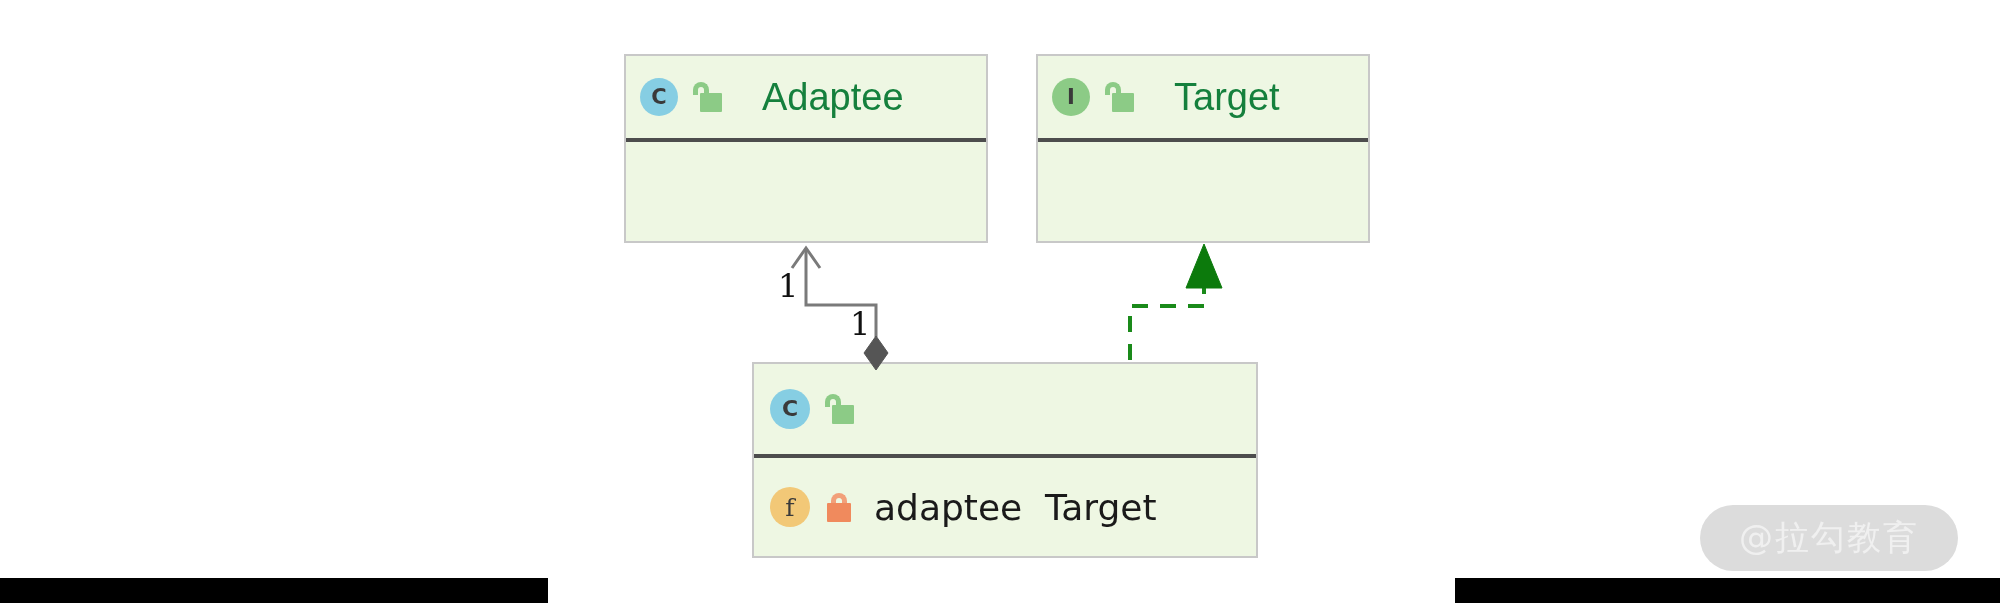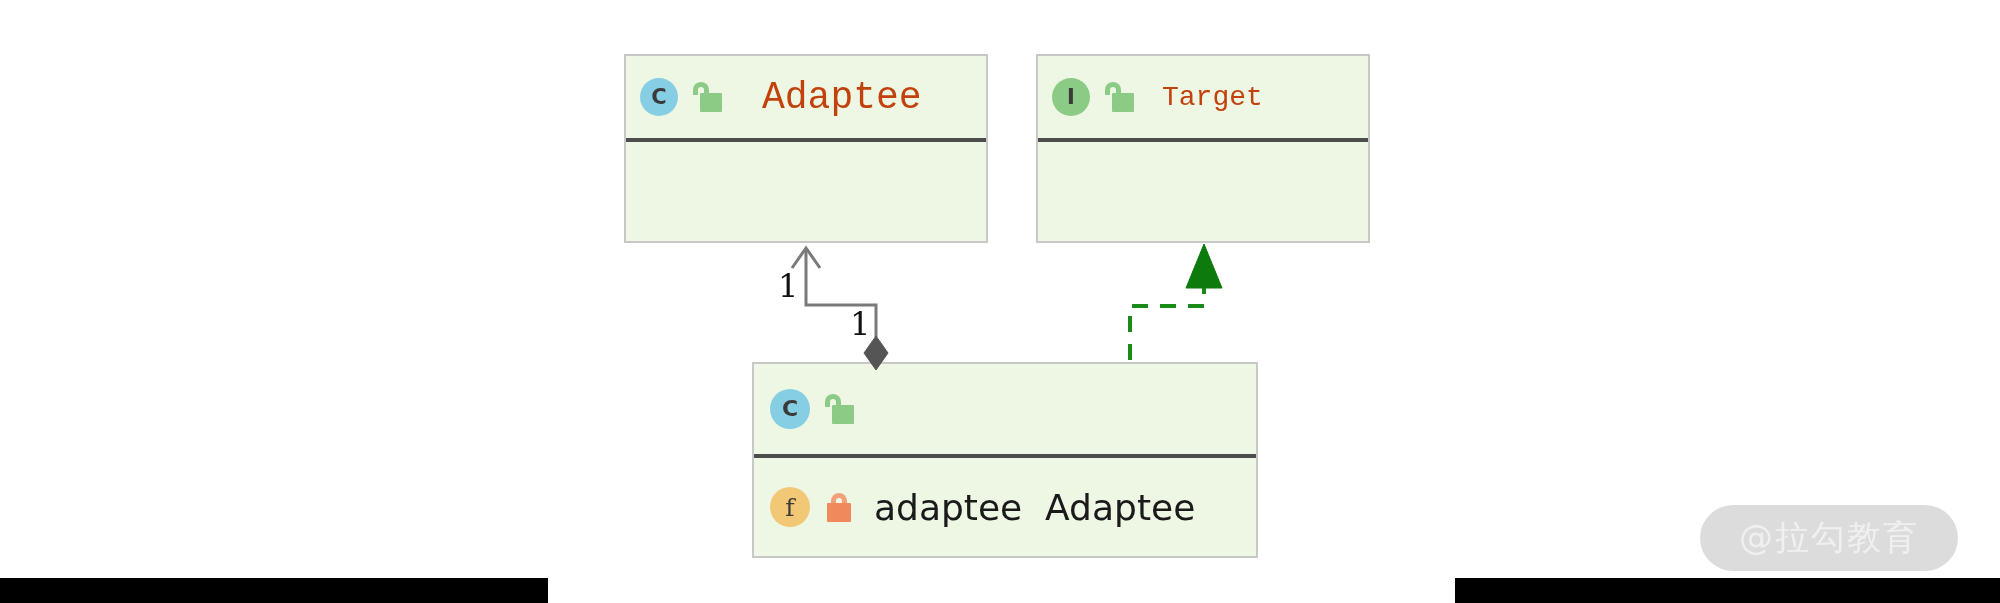--- a/index.html
+++ b/index.html
@@ -73,22 +73,22 @@
   .lock .shackle {
     position: absolute;
     box-sizing: border-box;
     border-style: solid;
     border-bottom: none;
     background: transparent;
   }
 
   
   .type-name {
-    font-family: Liberation Mono, monospace;
-    color: #c2410c;
+    font-family: Liberation Sans, sans-serif;
+    color: #15803d;
     white-space: pre;
   }
   .member-name {
     font-family: "DejaVu Sans", "Liberation Sans", sans-serif;
     color: #1a1a1a;
     white-space: pre;
   }
 
   
   .conn-svg {
@@ -148,21 +148,21 @@
 
   <div class="uml-box" style="left:1036px; top:54px; width:334px; height:189px;">
     <div class="uml-header" style="height:86px; padding-left:14px;">
       <div class="kind-badge kind-interface" style="width:38px; height:38px; font-size:21px;">I</div>
       <div class="lock" style="width:30px; height:32px; margin-left:14px;">
         <div class="shackle" style="left:1px; top:1px; width:16px; height:13px;
                     border-width:5px; border-color:#8ccb86;
                     border-top-left-radius:9px; border-top-right-radius:9px;"></div>
         <div class="body" style="left:8px; top:12px; width:22px; height:19px; background:#8ccb86;"></div>
       </div>
-      <div class="type-name" style="font-size:28px; margin-left:28px;text-align:right;">Target</div>
+      <div class="type-name" style="font-size:38px; margin-left:40px;text-align:right;">Target</div>
     </div>
     <div class="uml-section" style="height:99px;"></div>
   </div>
 
   <div class="uml-box" style="left:752px; top:362px; width:506px; height:196px;">
     <div class="uml-header" style="height:94px; padding-left:16px;">
       <div class="kind-badge kind-class" style="width:40px; height:40px; font-size:22px;">C</div>
       <div class="lock" style="width:30px; height:32px; margin-left:14px;">
         <div class="shackle" style="left:1px; top:1px; width:16px; height:13px;
                     border-width:5px; border-color:#8ccb86;
@@ -174,21 +174,21 @@
     <div class="uml-section" style="height:98px;">
       <div class="uml-row" style="padding-left:16px;">
         <div class="kind-badge kind-field" style="width:40px; height:40px; font-size:25px;
                     font-family:'DejaVu Serif', serif; font-weight:400;">f</div>
         <div class="lock" style="width:26px; height:30px; margin-left:16px;">
           <div class="shackle" style="left:5px; top:1px; width:16px; height:12px;
                       border-width:5px; border-color:#f2a07a;
                       border-top-left-radius:9px; border-top-right-radius:9px;"></div>
           <div class="body" style="left:1px; top:11px; width:24px; height:19px; background:#f08a5d;"></div>
         </div>
-        <div class="member-name" style="font-size:36px; margin-left:22px;">adaptee  Adaptee</div>
+        <div class="member-name" style="font-size:36px; margin-left:22px;">adaptee  Target</div>
       </div>
     </div>
   </div>
 
   <svg class="conn-svg" viewBox="0 0 2000 603">
 
     <g>
       <path d="M 806 248 L 806 305 L 876 305 L 876 337" fill="none" stroke="#7a7a7a" stroke-width="3"></path>
       <path d="M 792 268 L 806 248 L 820 268" fill="none" stroke="#7a7a7a" stroke-width="3"></path>
       <path d="M 876 336 L 888 353 L 876 370 L 864 353 Z" fill="#555555" stroke="#555555" stroke-width="1"></path>

